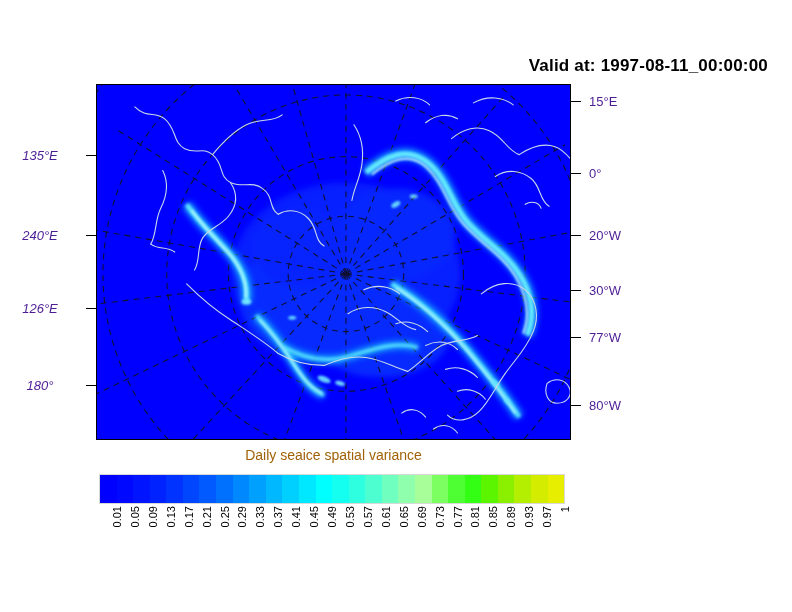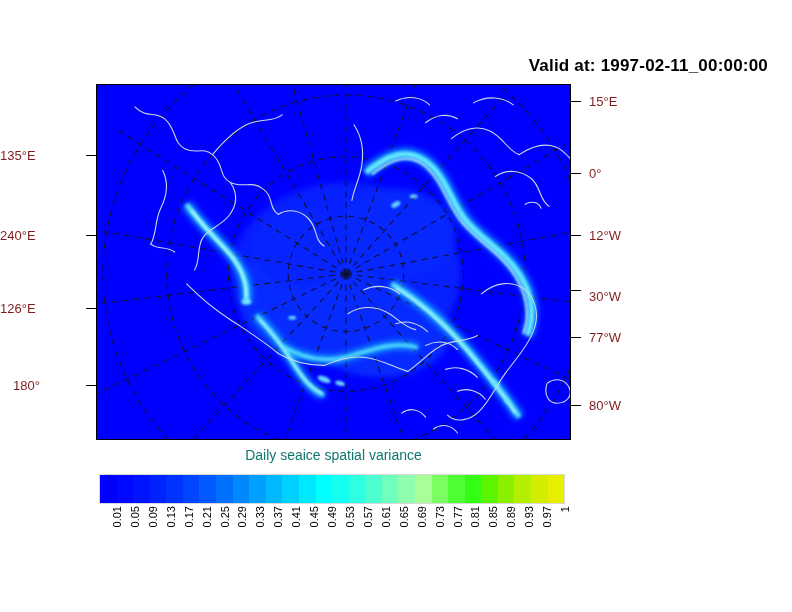--- a/index.html
+++ b/index.html
@@ -29,30 +29,30 @@
     overflow:hidden;
     box-sizing:border-box;
   }
   .plot svg{display:block;width:100%;height:100%;}
 
   
   .tick{position:absolute;background:#000;height:1px;width:10px;}
   .tick-l{left:86px;}
   .tick-r{left:571px;}
   .axlabel{
-    position:absolute;font-size:13px;color:#7f1d1d;white-space:nowrap;
+    position:absolute;font-size:13px;color:#4c1d95;white-space:nowrap;
     line-height:1;
   }
-  .axlabel-l{text-align:left;transform:translateY(-50%);}
+  .axlabel-l{text-align:center;transform:translateY(-50%);font-style:italic;}
   .axlabel-r{text-align:left;transform:translateY(-50%);}
 
   
   .caption{
     position:absolute;left:96px;top:447px;width:475px;
-    text-align:center;font-size:14px;color:#0f766e;
+    text-align:center;font-size:14px;color:#a16207;
   }
 
   
   .cbar-wrap{position:absolute;left:99px;top:474px;width:466px;height:30px;}
   .cbar{
     position:absolute;left:0;top:0;width:100%;height:100%;
     display:flex;border:1px solid #d8d8d8;box-sizing:border-box;
   }
   .cbar-cell{flex:1 1 auto;height:100%;}
   .cbar-ticks{position:absolute;left:99px;top:506px;width:466px;height:60px;}
@@ -61,21 +61,21 @@
     font-size:11px;color:#000;white-space:nowrap;
     transform-origin:left top;
     transform:rotate(-90deg) translateX(-100%);
   }
 </style>
 </head>
 <body>
 
 <div id="root">
 
-  <div class="title">Valid at: 1997-02-11_00:00:00</div>
+  <div class="title">Valid at: 1997-08-11_00:00:00</div>
 
   <div class="plot">
     <svg viewBox="0 0 475 356" preserveAspectRatio="none">
       <defs>
 
         <filter id="blurA" x="-30%" y="-30%" width="160%" height="160%">
           <feGaussianBlur stdDeviation="3.4"></feGaussianBlur>
         </filter>
         <filter id="blurB" x="-30%" y="-30%" width="160%" height="160%">
           <feGaussianBlur stdDeviation="1.7"></feGaussianBlur>
@@ -218,33 +218,33 @@
   </div>
 
   <div class="tick tick-l" style="top:155px"></div>
   <div class="tick tick-l" style="top:235px"></div>
   <div class="tick tick-l" style="top:308px"></div>
   <div class="tick tick-l" style="top:385px"></div>
 
   <div class="axlabel axlabel-l" style="left:0px;top:155px;width:80px">135°E</div>
   <div class="axlabel axlabel-l" style="left:0px;top:235px;width:80px">240°E</div>
   <div class="axlabel axlabel-l" style="left:0px;top:308px;width:80px">126°E</div>
-  <div class="axlabel axlabel-l" style="left:13px;top:385px;width:80px">180°</div>
+  <div class="axlabel axlabel-l" style="left:0px;top:385px;width:80px">180°</div>
 
   <div class="tick tick-r" style="top:101px"></div>
   <div class="tick tick-r" style="top:173px"></div>
   <div class="tick tick-r" style="top:235px"></div>
   <div class="tick tick-r" style="top:290px"></div>
   <div class="tick tick-r" style="top:337px"></div>
   <div class="tick tick-r" style="top:405px"></div>
 
   <div class="axlabel axlabel-r" style="left:589px;top:101px">15°E</div>
   <div class="axlabel axlabel-r" style="left:589px;top:173px">0°</div>
-  <div class="axlabel axlabel-r" style="left:589px;top:235px">12°W</div>
-  <div class="axlabel axlabel-r" style="left:589px;top:296px">30°W</div>
+  <div class="axlabel axlabel-r" style="left:589px;top:235px">20°W</div>
+  <div class="axlabel axlabel-r" style="left:589px;top:290px">30°W</div>
   <div class="axlabel axlabel-r" style="left:589px;top:337px">77°W</div>
   <div class="axlabel axlabel-r" style="left:589px;top:405px">80°W</div>
 
   <div class="caption">Daily seaice spatial variance</div>
 
   <div class="cbar-wrap">
     <div class="cbar" id="cbar">
         <div class="cbar-cell" style="background: rgb(0, 0, 255);"></div>
         <div class="cbar-cell" style="background: rgb(0, 8, 255);"></div>
         <div class="cbar-cell" style="background: rgb(0, 20, 255);"></div>

